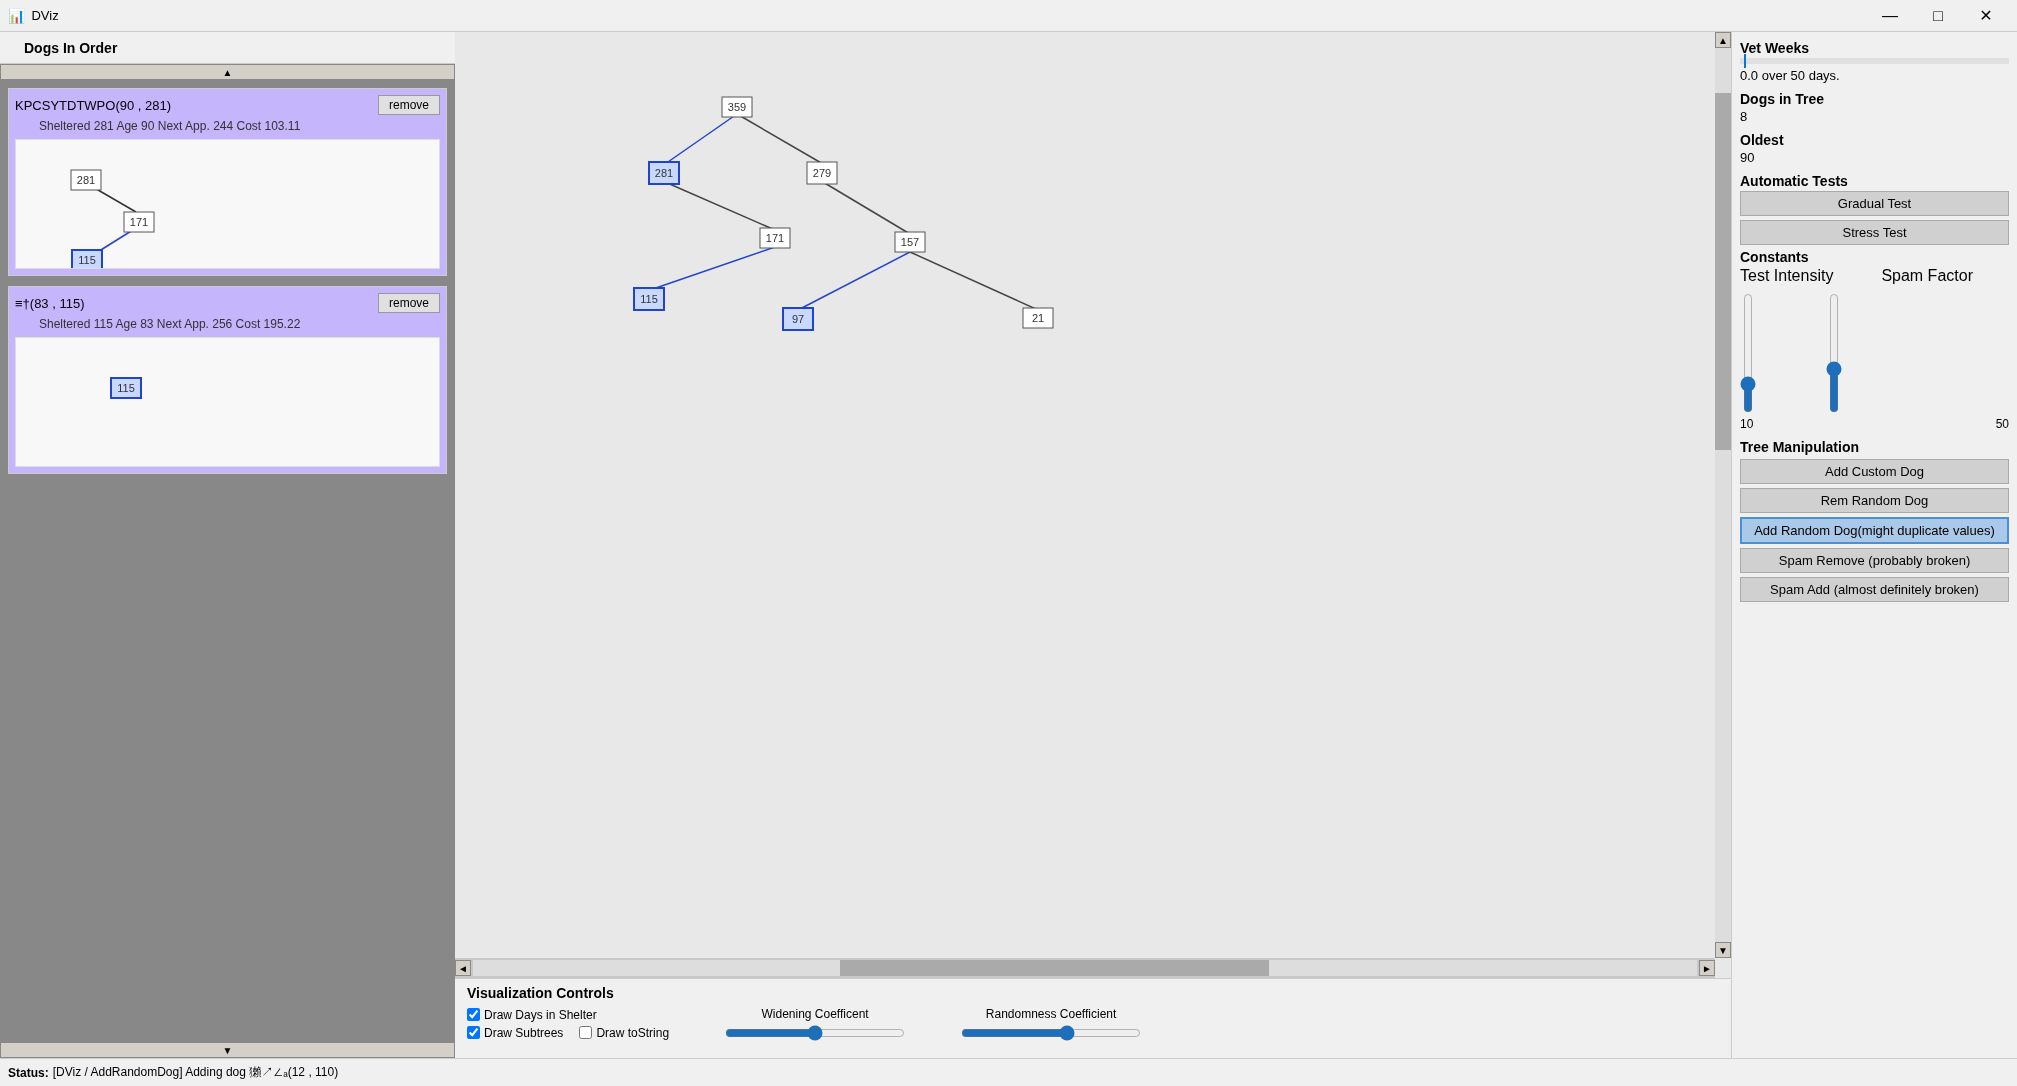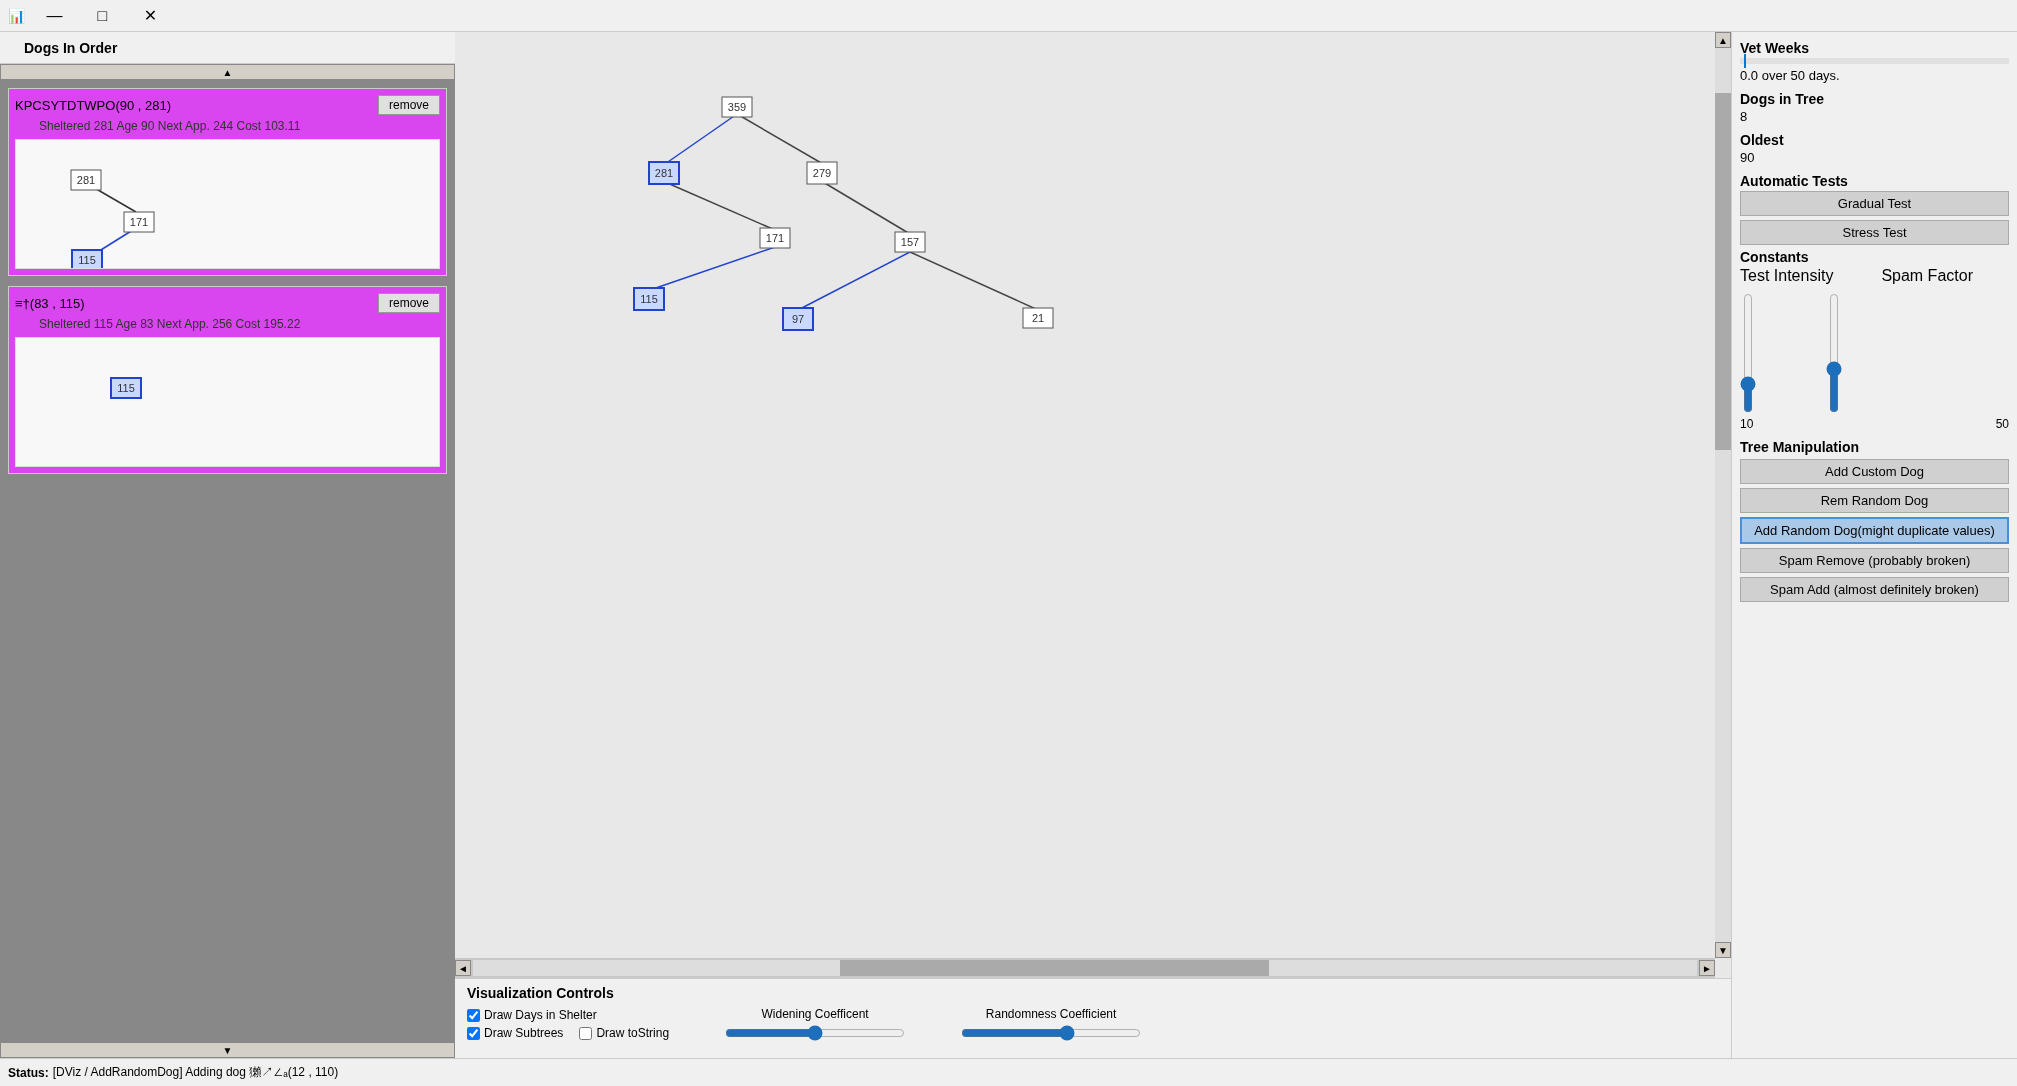--- a/index.html
+++ b/index.html
@@ -60,21 +60,21 @@
     .left-panel-content::-webkit-scrollbar { width: 16px; }
     .left-panel-content::-webkit-scrollbar-track { background: #c8c8c8; }
     .left-panel-content::-webkit-scrollbar-thumb { background: #888; border: 1px solid #999; }
     .scroll-btn {
       background: #d4d0c8; border: 1px solid #888; height: 16px; width: 100%;
       display: flex; align-items: center; justify-content: center; cursor: pointer; font-size: 10px;
     }
 
     
     .dog-card {
-      background: #d946ef;
+      background: #c4b5fd;
       border: 1px solid #ccc;
       padding: 6px;
     }
     .dog-card-header {
       display: flex;
       align-items: center;
       justify-content: space-between;
       margin-bottom: 4px;
     }
     .dog-card-name { font-size: 13px; }
@@ -134,21 +134,21 @@
     
     .viz-controls {
       background: #f0f0f0;
       padding: 6px 12px;
       border-top: 1px solid #ccc;
       height: 80px;
     }
     .viz-controls-title { font-size: 14px; font-weight: bold; margin-bottom: 6px; }
     .viz-controls-row { display: flex; align-items: center; gap: 16px; }
     .checkbox-group { display: flex; flex-direction: column; gap: 4px; }
-    .checkbox-item { display: flex; align-items: flex-end; gap: 4px; font-size: 12px; }
+    .checkbox-item { display: flex; align-items: flex-start; gap: 4px; font-size: 12px; }
     .slider-group { display: flex; flex-direction: column; align-items: center; gap: 4px; margin-left: 40px; }
     .slider-label { font-size: 12px; }
     input[type=range] { width: 100%; }
 
     
     .right-panel {
       width: 286px;
       background: #f0f0f0;
       border-left: 1px solid #ccc;
       overflow-y: auto;
@@ -189,20 +189,21 @@
       padding: 0 8px;
       font-size: 12px;
     }
     .status-label { font-weight: bold; margin-right: 4px; }
   </style>
 </head>
 <body>
 
 <div class="title-bar">
   <span class="title-bar-icon">📊</span>
+  <span class="title-bar-text">DViz</span>
   <div class="title-bar-controls">
     <button class="title-bar-btn">—</button>
     <button class="title-bar-btn">□</button>
     <button class="title-bar-btn close">✕</button>
   </div>
 </div>
 
 <div class="main-layout">
 
   <div class="left-panel">

